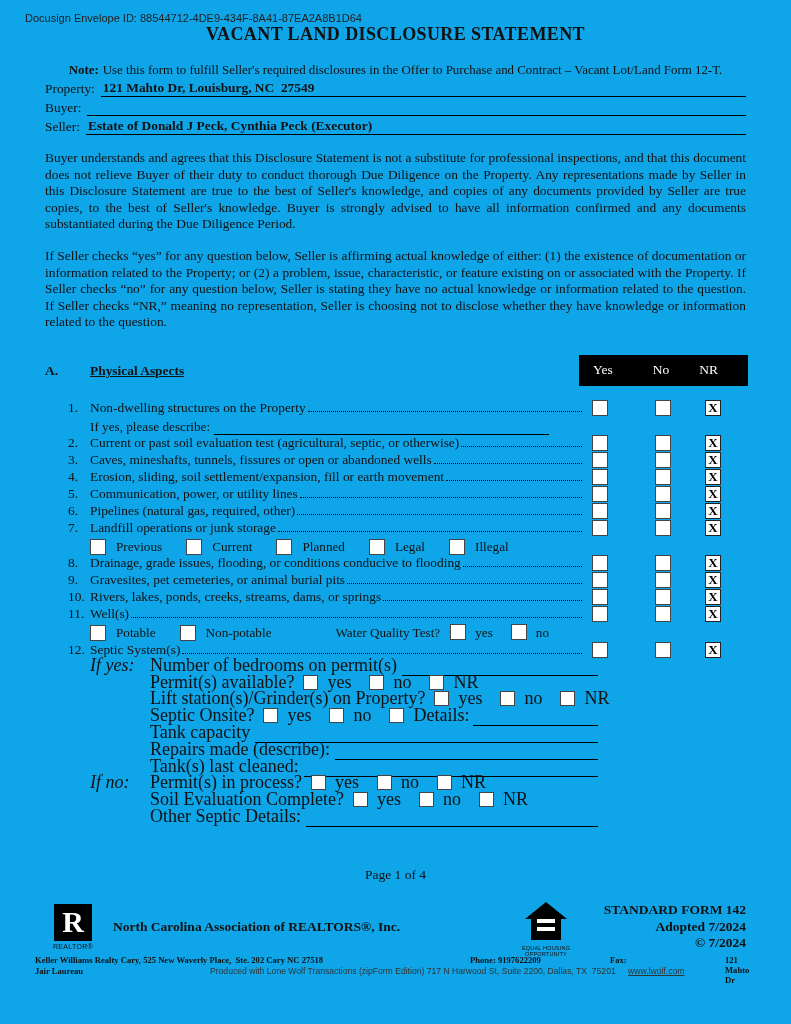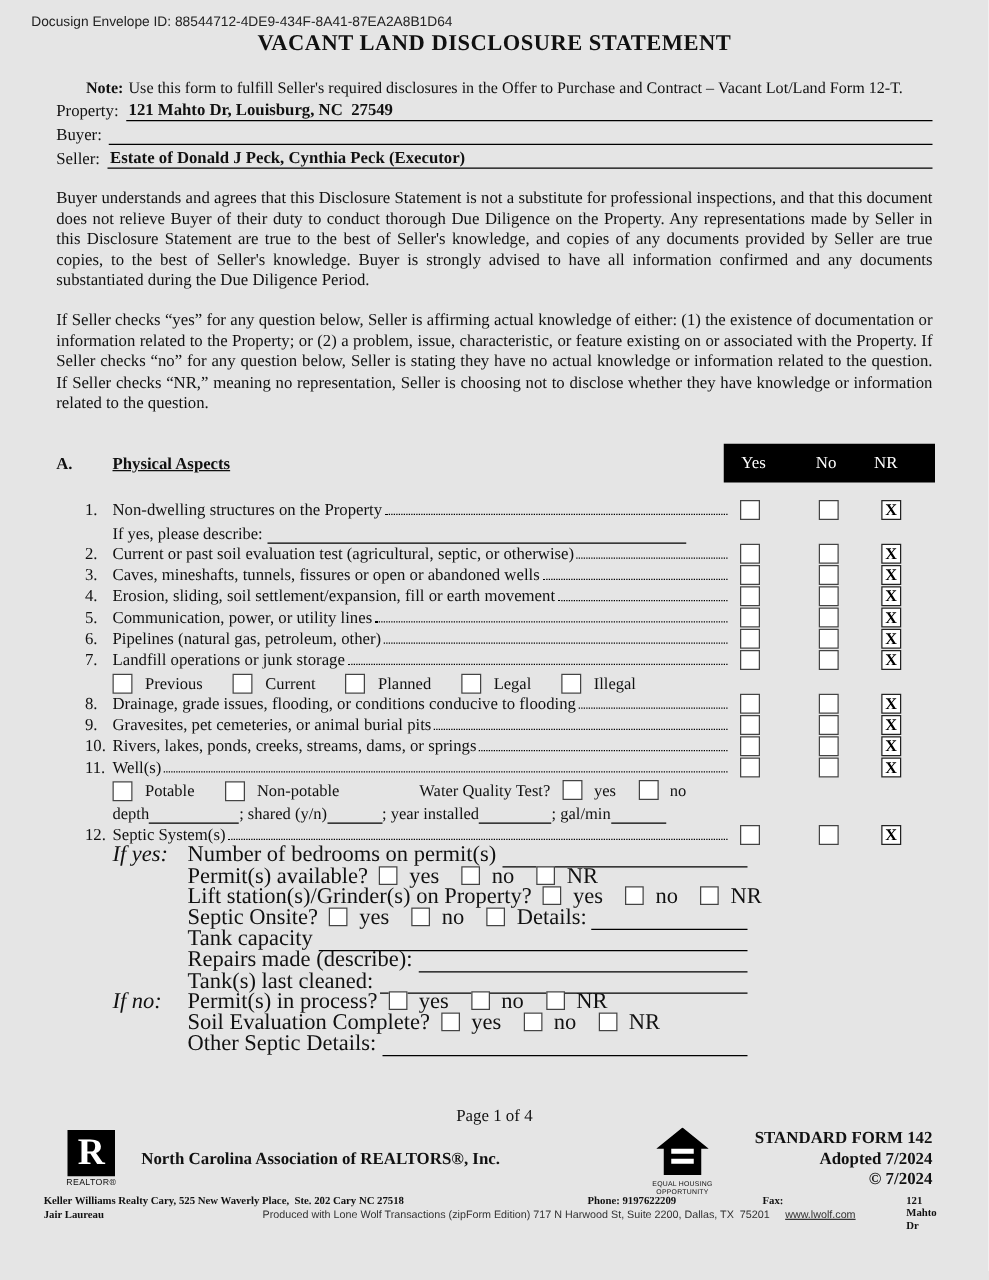--- a/index.html
+++ b/index.html
@@ -1,19 +1,19 @@
 <!DOCTYPE html>
 <html><head>
 <meta charset="utf-8">
 <style>
   * { margin:0; padding:0; box-sizing:border-box; }
   html,body { background:#ffffff; }
   .page {
     position:relative; width:791px; height:1024px; margin:0 auto;
-    background:#e5e5e5; color:#111;
+    background:#0ea5e9; color:#111;
     font-family:"Liberation Serif", serif; font-size:13.4px; overflow:hidden;
   }
   .content { padding:12px 45px 0 45px; }
 
   .docusign {
     font-family:"Liberation Sans", sans-serif; font-size:11px; color:#222;
     margin-left:-20px;
   }
   .title {
     text-align:center; font-weight:bold; font-size:18px; letter-spacing:.4px;
@@ -195,21 +195,21 @@
             <span class="q-text">Communication, power, or utility lines</span>
             <span class="q-leader"></span>
           </span>
           <span class="cb m-yes"></span>
           <span class="cb m-no"></span>
           <span class="cb m-nr checked">X</span>
         </div>
         <div class="q-row">
           <span class="q-body">
             <span class="q-num">6.</span>
-            <span class="q-text">Pipelines (natural gas, petroleum, other)</span>
+            <span class="q-text">Pipelines (natural gas, required, other)</span>
             <span class="q-leader"></span>
           </span>
           <span class="cb m-yes"></span>
           <span class="cb m-no"></span>
           <span class="cb m-nr checked">X</span>
         </div>
         <div class="q-row">
           <span class="q-body">
             <span class="q-num">7.</span>
             <span class="q-text">Landfill operations or junk storage</span>
@@ -294,30 +294,20 @@
         </span>
         <span class="opt">
           <span class="cb"></span>
           <span class="lbl">Non-potable</span>
         </span>
         <span class="lbl gap-lg">Water Quality Test?</span>
         <span class="cb" style="margin-left:10px;"></span>
         <span class="lbl">yes</span>
         <span class="cb" style="margin-left:18px;"></span>
         <span class="lbl">no</span>
-      </div>
-      <div class="sub-row">
-        <span class="lbl">depth</span>
-        <span class="blank" style="width:72px;"></span>
-        <span class="lbl">; shared (y/n)</span>
-        <span class="blank" style="width:44px;"></span>
-        <span class="lbl">; year installed</span>
-        <span class="blank" style="width:58px;"></span>
-        <span class="lbl">; gal/min</span>
-        <span class="blank" style="width:44px;"></span>
       </div>
 
       <div class="q-row">
         <span class="q-body">
           <span class="q-num">12.</span>
           <span class="q-text">Septic System(s)</span>
           <span class="q-leader"></span>
         </span>
         <span class="cb m-yes"></span>
         <span class="cb m-no"></span>

